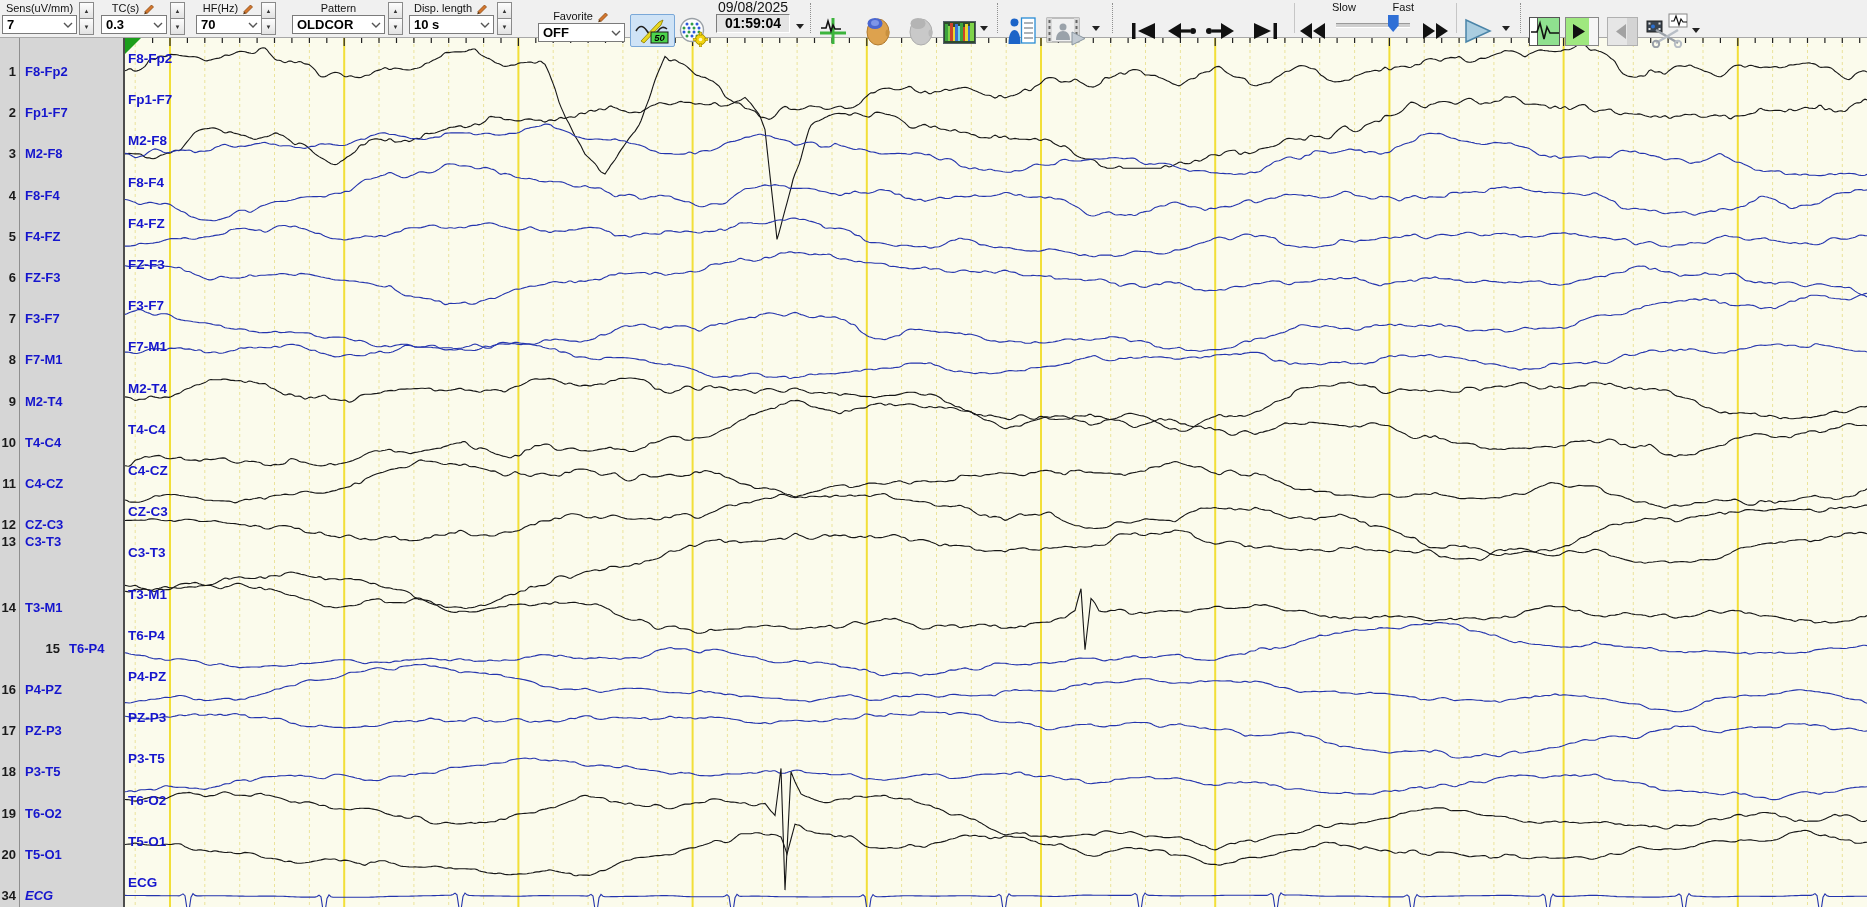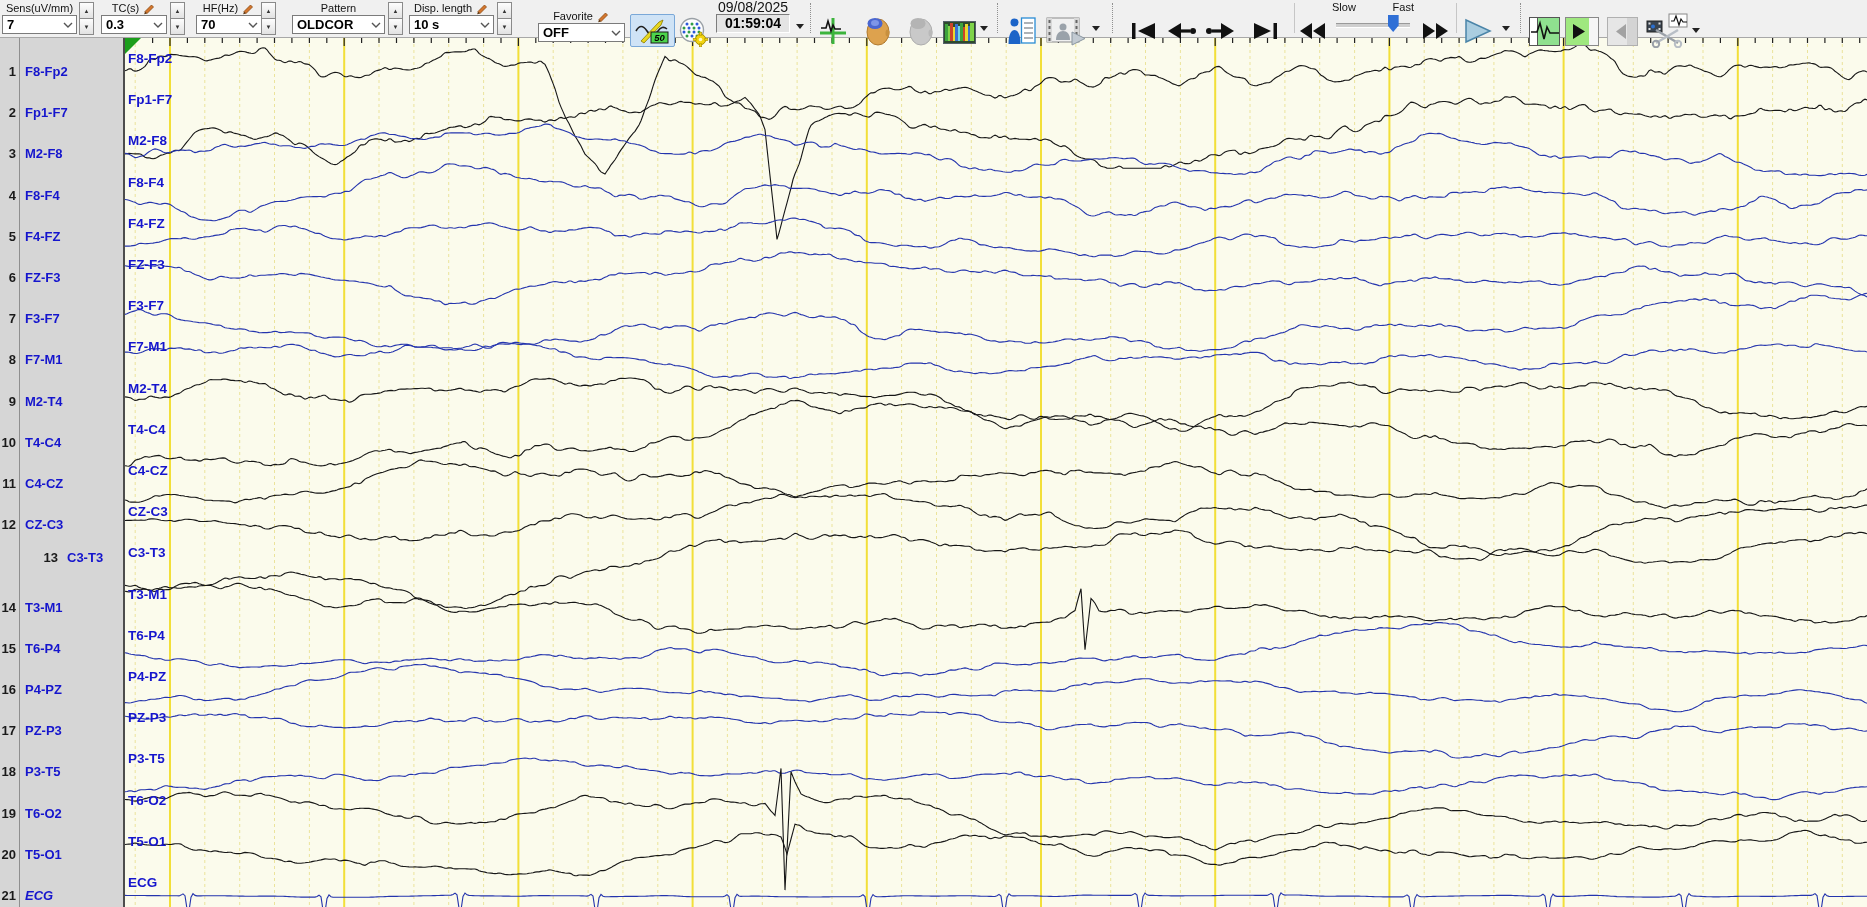--- a/index.html
+++ b/index.html
@@ -437,29 +437,29 @@
             <span class="chlbl">T4-C4</span>
           </div>
           <div class="chrow" style="top: 436px;">
             <span class="chnum">11</span>
             <span class="chlbl">C4-CZ</span>
           </div>
           <div class="chrow" style="top: 477.2px;">
             <span class="chnum">12</span>
             <span class="chlbl">CZ-C3</span>
           </div>
-          <div class="chrow" style="top: 510px; margin-left: 42px;">
+          <div class="chrow" style="top: 494px;">
             <span class="chnum">13</span>
             <span class="chlbl">C3-T3</span>
           </div>
           <div class="chrow" style="top: 559.6px;">
             <span class="chnum">14</span>
             <span class="chlbl">T3-M1</span>
           </div>
-          <div class="chrow" style="top: 600.8px;">
+          <div class="chrow" style="top: 600.8px; margin-left: 44px;">
             <span class="chnum">15</span>
             <span class="chlbl">T6-P4</span>
           </div>
           <div class="chrow" style="top: 642px;">
             <span class="chnum">16</span>
             <span class="chlbl">P4-PZ</span>
           </div>
           <div class="chrow" style="top: 683.2px; text-decoration: underline;">
             <span class="chnum">17</span>
             <span class="chlbl">PZ-P3</span>
@@ -470,21 +470,21 @@
           </div>
           <div class="chrow" style="top: 765.6px;">
             <span class="chnum">19</span>
             <span class="chlbl">T6-O2</span>
           </div>
           <div class="chrow" style="top: 806.8px;">
             <span class="chnum">20</span>
             <span class="chlbl">T5-O1</span>
           </div>
           <div class="chrow" style="top: 848px;">
-            <span class="chnum">21</span>
+            <span class="chnum">34</span>
             <span class="chlbl it">ECG</span>
           </div>
         </div>
     </div>
     <div id="plot">
         <svg width="1742" height="869" viewBox="0 0 1742 869">
           <line x1="10.2" y1="0" x2="10.2" y2="869" stroke="#ebe39b" stroke-width="1" stroke-dasharray="3 3"></line>
           <line x1="45.0" y1="0" x2="45.0" y2="869" stroke="#f2df38" stroke-width="2"></line>
           <line x1="79.8" y1="0" x2="79.8" y2="869" stroke="#ebe39b" stroke-width="1" stroke-dasharray="3 3"></line>
           <line x1="114.7" y1="0" x2="114.7" y2="869" stroke="#ebe39b" stroke-width="1" stroke-dasharray="3 3"></line>

